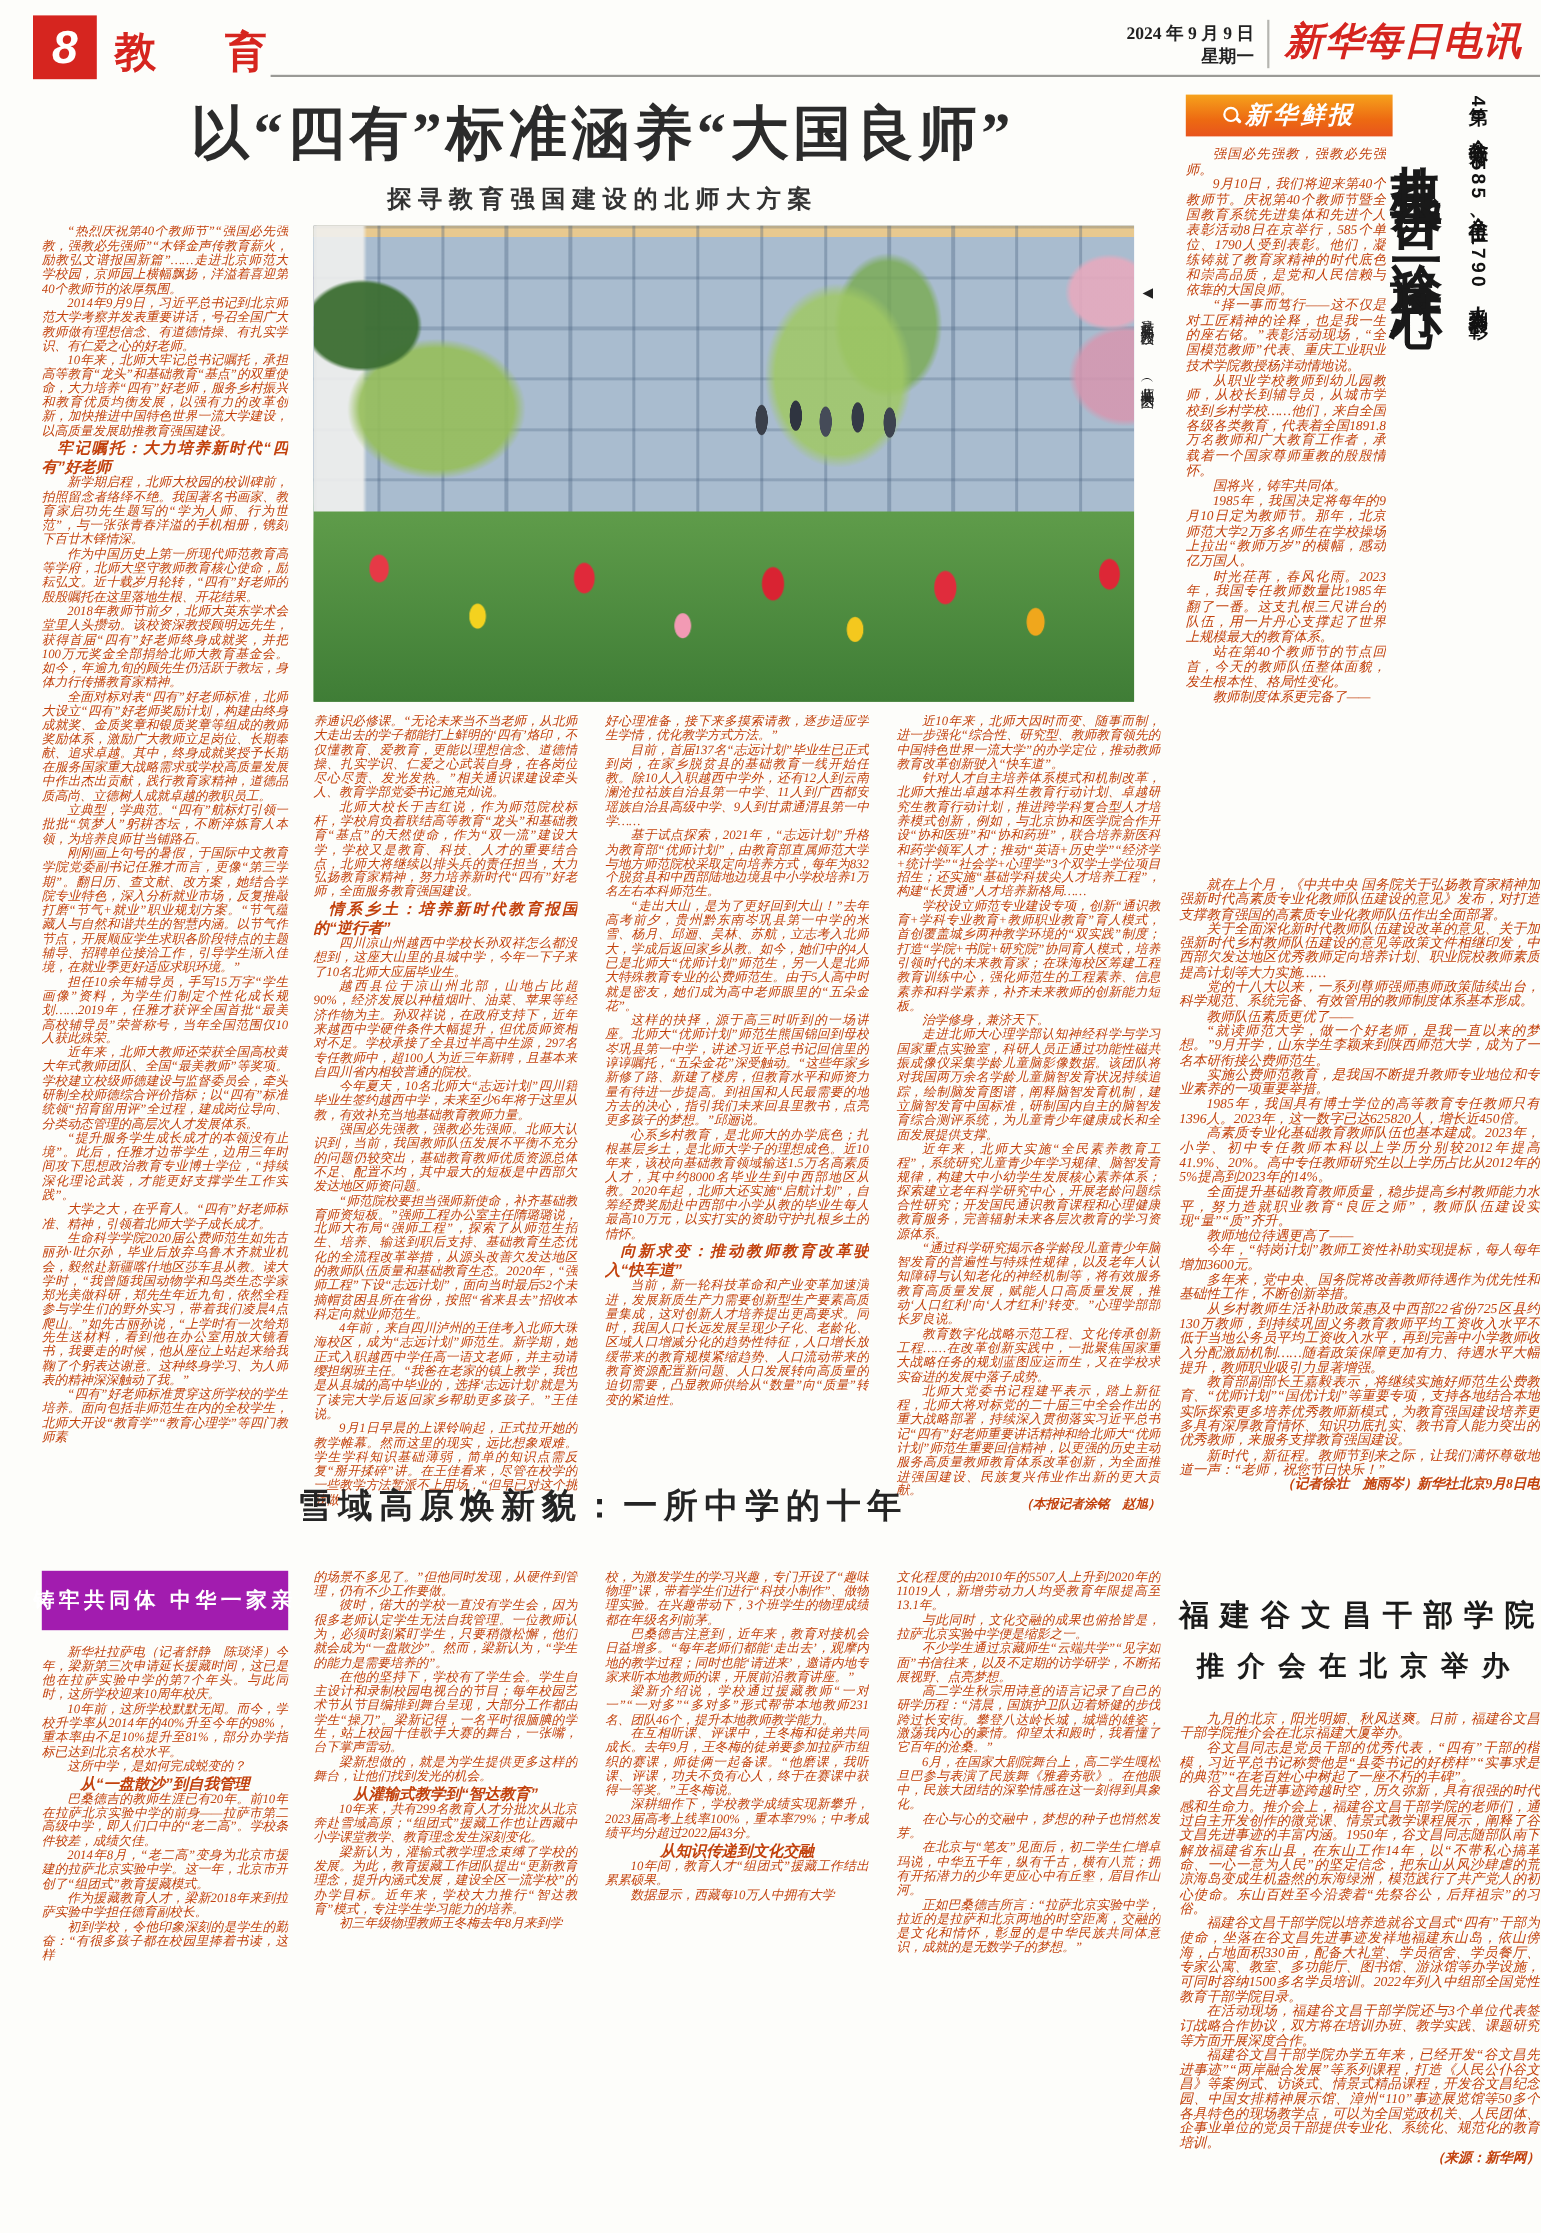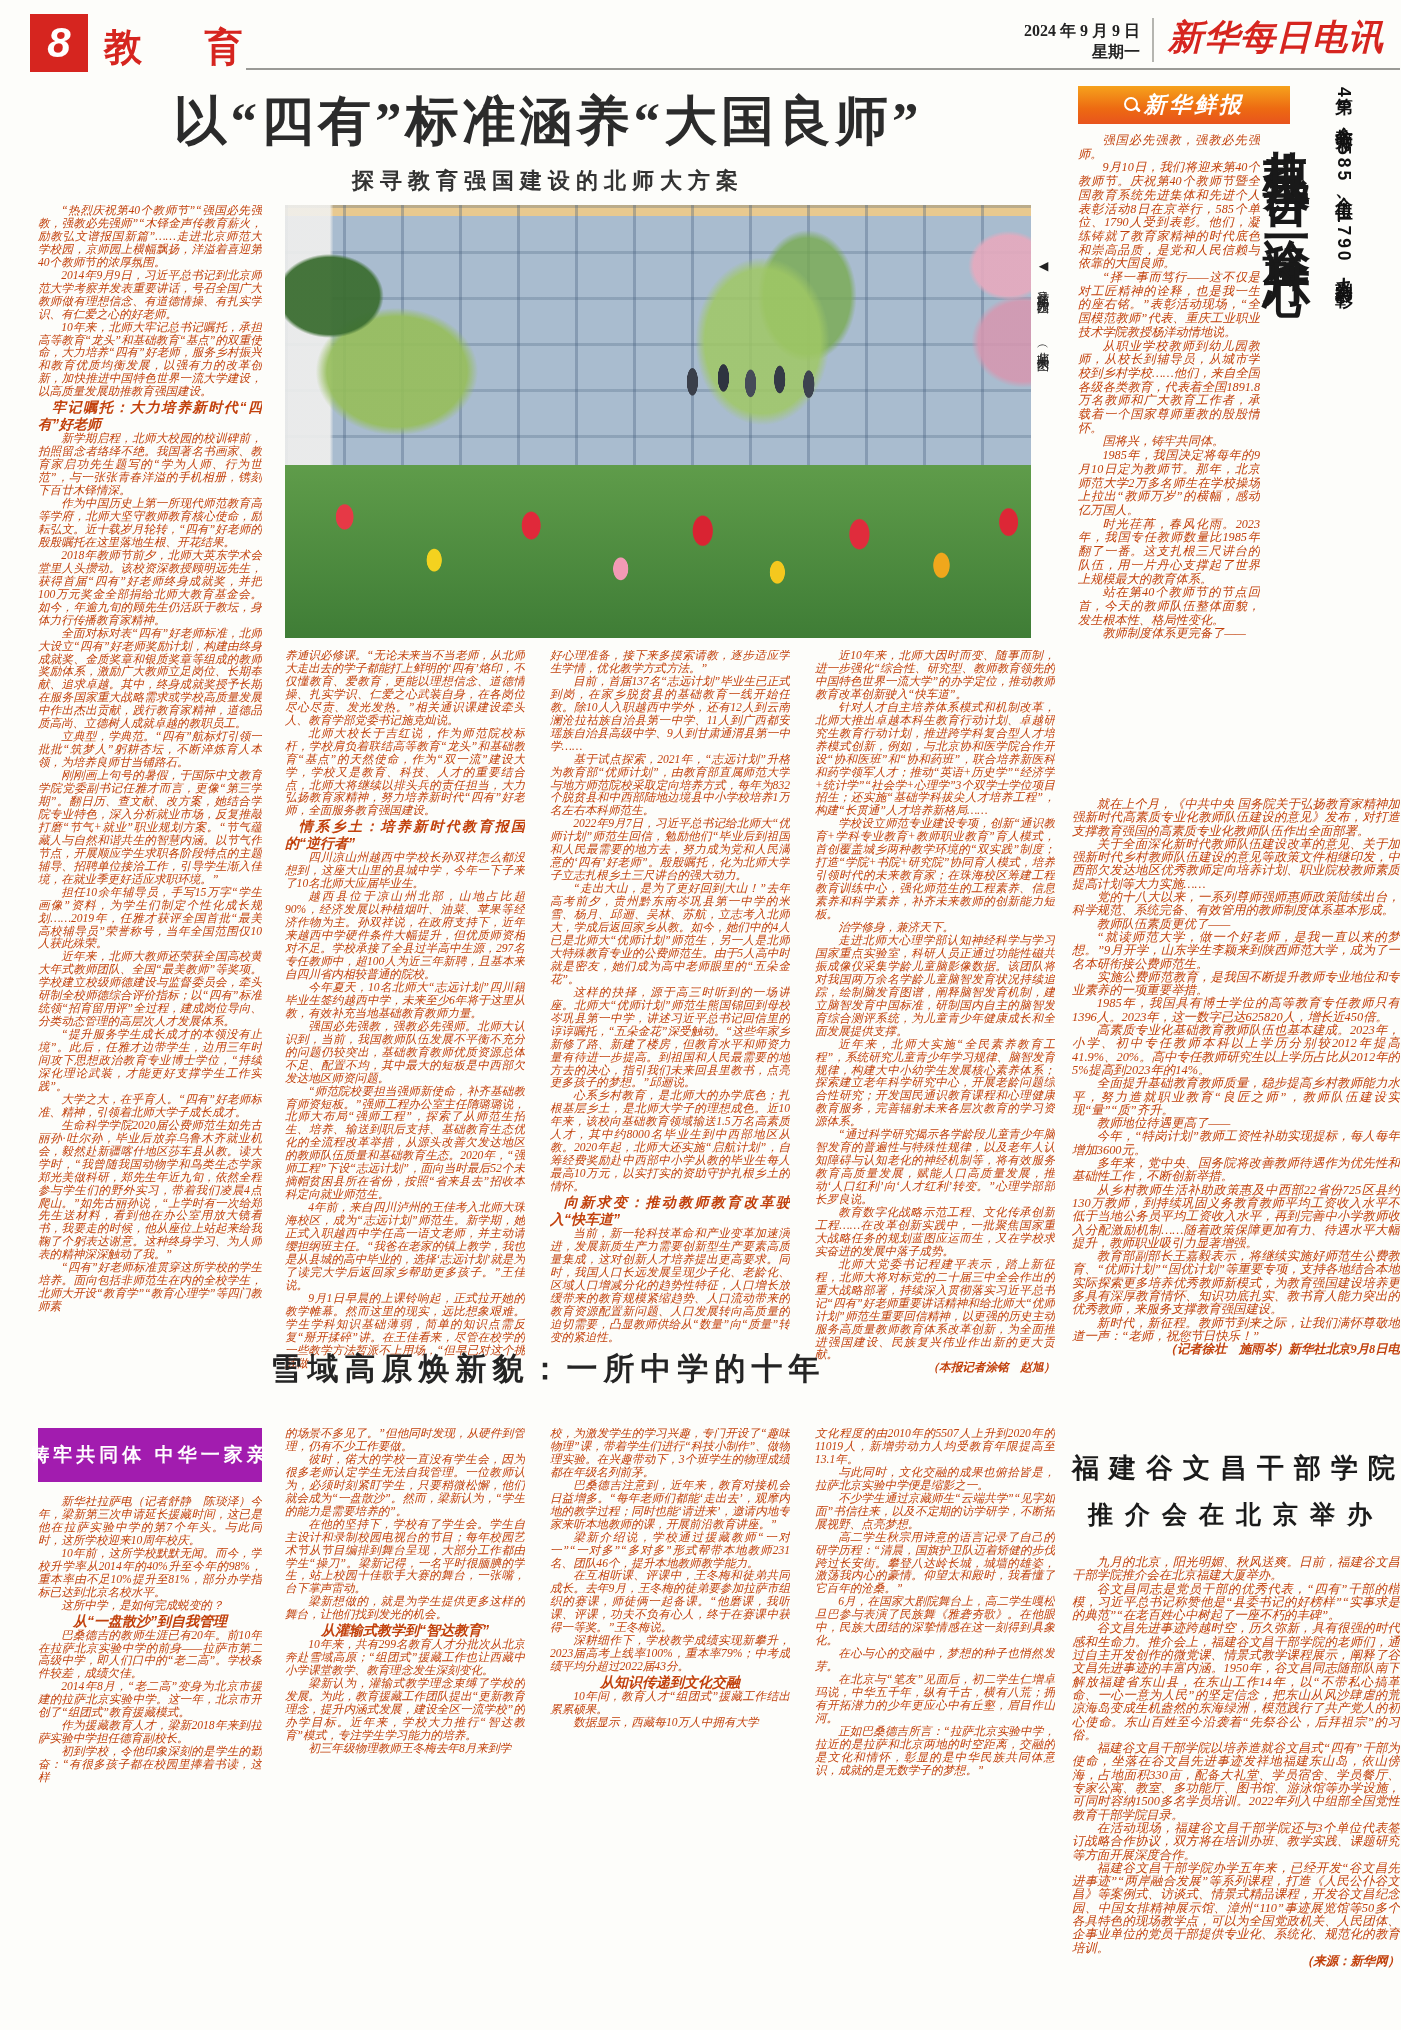--- a/index.html
+++ b/index.html
@@ -57,21 +57,21 @@
       radial-gradient(12px 18px at 45% 60%,#f29ab4 60%,rgba(0,0,0,0) 66%),
       radial-gradient(16px 24px at 56% 38%,#d92332 60%,rgba(0,0,0,0) 66%),
       radial-gradient(12px 18px at 66% 62%,#f4c81e 60%,rgba(0,0,0,0) 66%),
       radial-gradient(16px 24px at 77% 40%,#e02c3c 60%,rgba(0,0,0,0) 66%),
       radial-gradient(13px 20px at 88% 58%,#f0a71c 60%,rgba(0,0,0,0) 66%),
       radial-gradient(15px 22px at 97% 33%,#dd2736 60%,rgba(0,0,0,0) 66%),
       linear-gradient(180deg,#5f9c4a,#3f7d36);}
   .photo-caption{position:absolute;left:1034px;top:258px;height:420px;writing-mode:vertical-rl;font-size:12.5px;letter-spacing:2px;color:#222;}
   .photo-caption .credit{margin-top:26px;}
   
-  .brief-badge{position:absolute;left:1078px;top:86px;width:212px;height:38px;border-radius:0;
+  .brief-badge{position:absolute;left:1078px;top:86px;width:188px;height:38px;border-radius:0;
     background:linear-gradient(180deg,#f6a21c 0%,#ed6a12 60%,#e8541d 100%);display:flex;align-items:center;justify-content:center;gap:4px;}
   .brief-badge .label{color:#fff;font-size:22px;font-weight:900;font-style:italic;letter-spacing:3px;font-family:"Liberation Sans","DejaVu Sans",sans-serif;white-space:nowrap;}
   .mag-icon{position:relative;width:16px;height:16px;flex:0 0 16px;}
   .mag-icon .lens{position:absolute;left:0;top:0;width:10px;height:10px;border:2.5px solid #fff;border-radius:50%;}
   .mag-icon .handle{position:absolute;left:11px;top:11px;width:6px;height:2.5px;background:#fff;transform:rotate(45deg);border-radius:2px;}
   .vertical-kicker{position:absolute;left:1332px;top:84px;height:430px;writing-mode:vertical-rl;font-size:17.5px;font-weight:700;letter-spacing:3px;color:#111;font-family:"Liberation Sans","DejaVu Sans",sans-serif;}
   .vertical-headline{position:absolute;left:1256px;top:112px;height:668px;writing-mode:vertical-rl;font-size:47px;font-weight:900;letter-spacing:6px;color:#191919;}
   .fj-headline{position:absolute;left:1072px;width:328px;text-align:center;font-weight:900;color:#1a1a1a;white-space:nowrap;}
   .fj1{top:1450px;font-size:27px;letter-spacing:10px;}
   .fj2{top:1498px;font-size:25px;letter-spacing:12px;}
@@ -138,21 +138,20 @@
       <p class="pt-p">今年夏天，10名北师大“志远计划”四川籍毕业生签约越西中学，未来至少6年将于这里从教，有效补充当地基础教育教师力量。</p>
       <p class="pt-p">强国必先强教，强教必先强师。北师大认识到，当前，我国教师队伍发展不平衡不充分的问题仍较突出，基础教育教师优质资源总体不足、配置不均，其中最大的短板是中西部欠发达地区师资问题。</p>
       <p class="pt-p">“师范院校要担当强师新使命，补齐基础教育师资短板。”强师工程办公室主任隋璐璐说，北师大布局“强师工程”，探索了从师范生招生、培养、输送到职后支持、基础教育生态优化的全流程改革举措，从源头改善欠发达地区的教师队伍质量和基础教育生态。2020年，“强师工程”下设“志远计划”，面向当时最后52个未摘帽贫困县所在省份，按照“省来县去”招收本科定向就业师范生。</p>
       <p class="pt-p">4年前，来自四川泸州的王佳考入北师大珠海校区，成为“志远计划”师范生。新学期，她正式入职越西中学任高一语文老师，并主动请缨担纲班主任。“我爸在老家的镇上教学，我也是从县城的高中毕业的，选择‘志远计划’就是为了读完大学后返回家乡帮助更多孩子。”王佳说。</p>
       <p class="pt-p">9月1日早晨的上课铃响起，正式拉开她的教学帷幕。然而这里的现实，远比想象艰难。学生学科知识基础薄弱，简单的知识点需反复“掰开揉碎”讲。在王佳看来，尽管在校学的一些教学方法暂派不上用场，“但早已对这个挑战做</p>
     </div>
   <div class="col" style="left:550px;top:650px;width:240px;height:741px;">
       <p class="pt-cont">好心理准备，接下来多摸索请教，逐步适应学生学情，优化教学方式方法。”</p>
       <p class="pt-p">目前，首届137名“志远计划”毕业生已正式到岗，在家乡脱贫县的基础教育一线开始任教。除10人入职越西中学外，还有12人到云南澜沧拉祜族自治县第一中学、11人到广西都安瑶族自治县高级中学、9人到甘肃通渭县第一中学……</p>
       <p class="pt-p">基于试点探索，2021年，“志远计划”升格为教育部“优师计划”，由教育部直属师范大学与地方师范院校采取定向培养方式，每年为832个脱贫县和中西部陆地边境县中小学校培养1万名左右本科师范生。</p>
-      <p class="pt-p">2022年9月7日，习近平总书记给北师大“优师计划”师范生回信，勉励他们“毕业后到祖国和人民最需要的地方去，努力成为党和人民满意的‘四有’好老师”。殷殷嘱托，化为北师大学子立志扎根乡土三尺讲台的强大动力。</p>
       <p class="pt-p">“走出大山，是为了更好回到大山！”去年高考前夕，贵州黔东南岑巩县第一中学的米雪、杨月、邱逦、吴林、苏航，立志考入北师大，学成后返回家乡从教。如今，她们中的4人已是北师大“优师计划”师范生，另一人是北师大特殊教育专业的公费师范生。由于5人高中时就是密友，她们成为高中老师眼里的“五朵金花”。</p>
       <p class="pt-p">这样的抉择，源于高三时听到的一场讲座。北师大“优师计划”师范生熊国锦回到母校岑巩县第一中学，讲述习近平总书记回信里的谆谆嘱托，“五朵金花”深受触动。“这些年家乡新修了路、新建了楼房，但教育水平和师资力量有待进一步提高。到祖国和人民最需要的地方去的决心，指引我们未来回县里教书，点亮更多孩子的梦想。”邱逦说。</p>
       <p class="pt-p">心系乡村教育，是北师大的办学底色；扎根基层乡土，是北师大学子的理想成色。近10年来，该校向基础教育领域输送1.5万名高素质人才，其中约8000名毕业生到中西部地区从教。2020年起，北师大还实施“启航计划”，自筹经费奖励赴中西部中小学从教的毕业生每人最高10万元，以实打实的资助守护扎根乡土的情怀。</p>
       <p class="pt-sub">向新求变：推动教师教育改革驶入“快车道”</p>
       <p class="pt-p">当前，新一轮科技革命和产业变革加速演进，发展新质生产力需要创新型生产要素高质量集成，这对创新人才培养提出更高要求。同时，我国人口长远发展呈现少子化、老龄化、区域人口增减分化的趋势性特征，人口增长放缓带来的教育规模紧缩趋势、人口流动带来的教育资源配置新问题、人口发展转向高质量的迫切需要，凸显教师供给从“数量”向“质量”转变的紧迫性。</p>
     </div>
   <div class="col" style="left:815px;top:650px;width:240px;height:741px;">
       <p class="pt-p">近10年来，北师大因时而变、随事而制，进一步强化“综合性、研究型、教师教育领先的中国特色世界一流大学”的办学定位，推动教师教育改革创新驶入“快车道”。</p>
       <p class="pt-p">针对人才自主培养体系模式和机制改革，北师大推出卓越本科生教育行动计划、卓越研究生教育行动计划，推进跨学科复合型人才培养模式创新，例如，与北京协和医学院合作开设“协和医班”和“协和药班”，联合培养新医科和药学领军人才；推动“英语+历史学”“经济学+统计学”“社会学+心理学”3个双学士学位项目招生；还实施“基础学科拔尖人才培养工程”，构建“长贯通”人才培养新格局……</p>
       <p class="pt-p">学校设立师范专业建设专项，创新“通识教育+学科专业教育+教师职业教育”育人模式，首创覆盖城乡两种教学环境的“双实践”制度；打造“学院+书院+研究院”协同育人模式，培养引领时代的未来教育家；在珠海校区筹建工程教育训练中心，强化师范生的工程素养、信息素养和科学素养，补齐未来教师的创新能力短板。</p>

